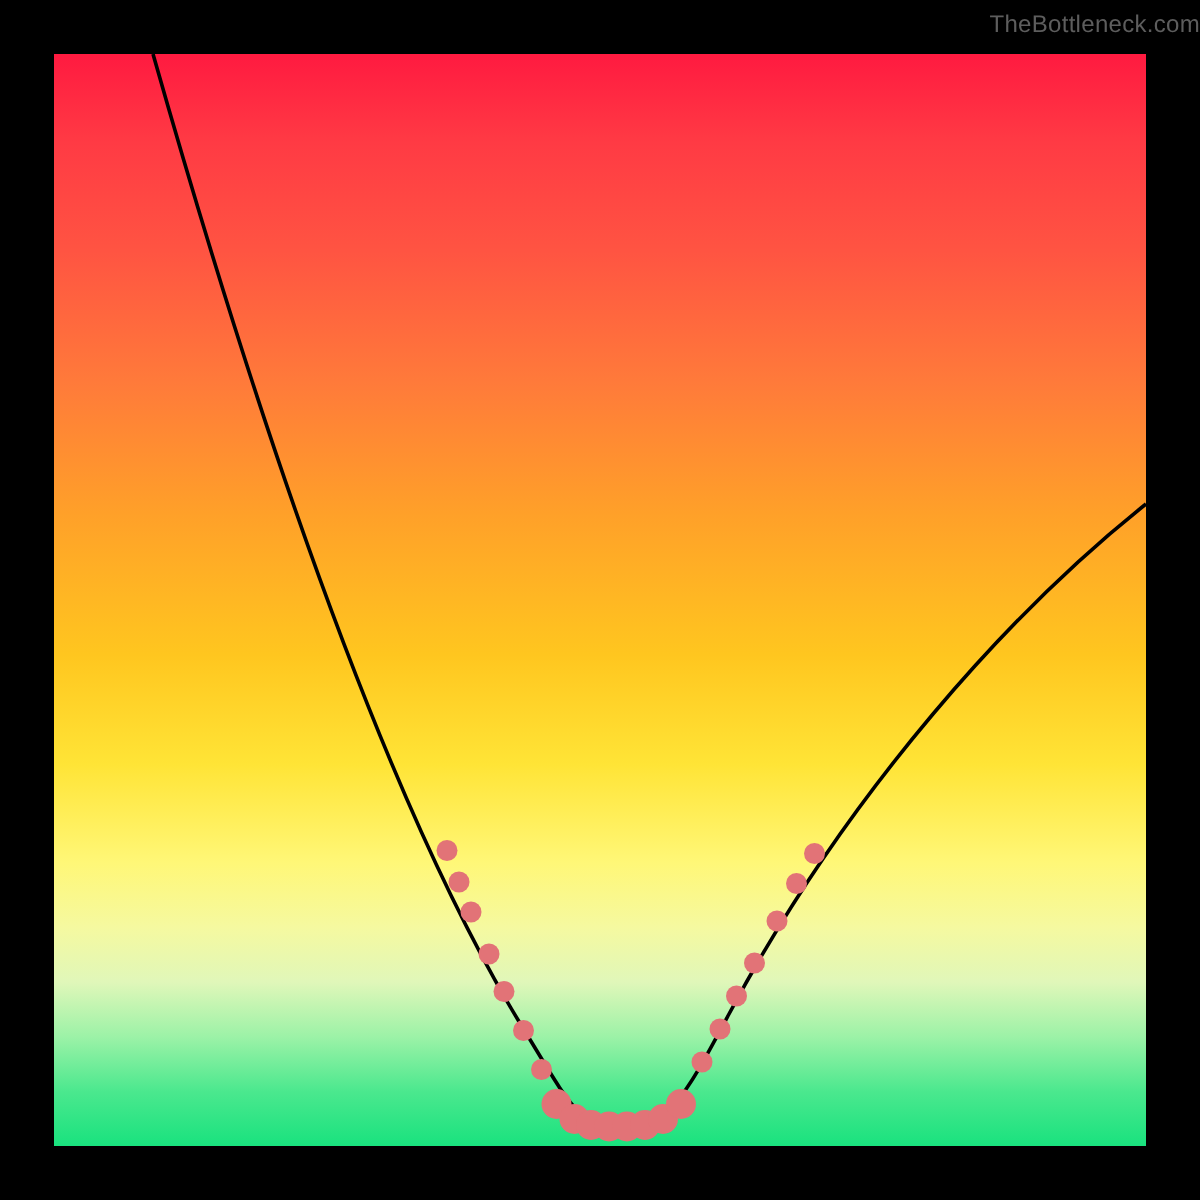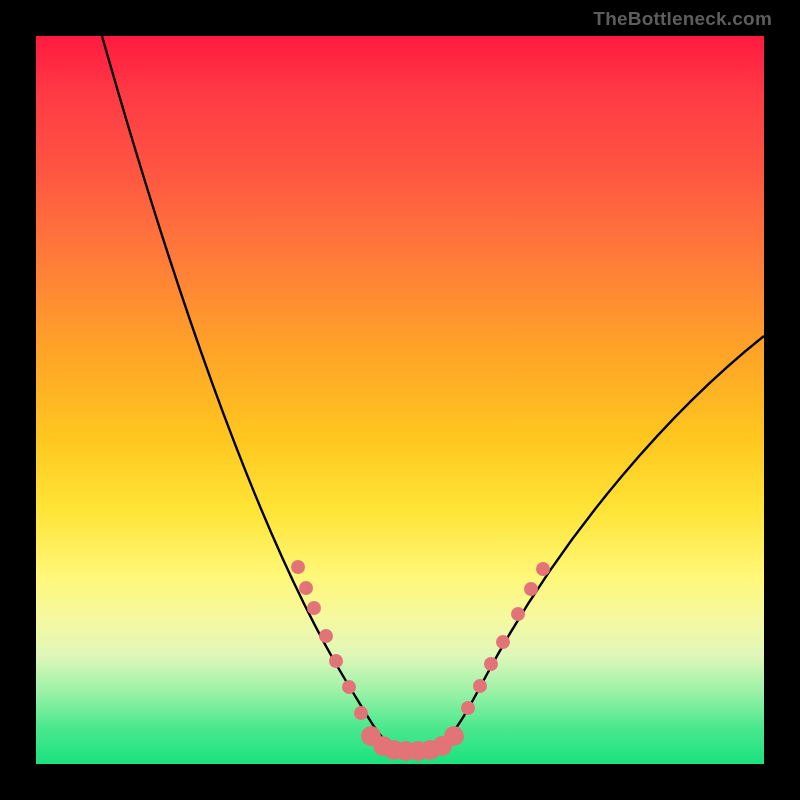--- a/index.html
+++ b/index.html
@@ -37,24 +37,24 @@
       #f5f9a0 80%,
       #e0f7b9 85%,
       #9cf2a7 90%,
       #4be88e 95%,
       #19e27e 100%
     );
   }
   .watermark {
     position: absolute;
     top: 8px;
-    right: 28px;
+    right: 0;
     color: #5d5d5d;
-    font-size: 19px;
-    font-weight: 700;
+    font-size: 16px;
+    font-weight: 400;
     letter-spacing: 0.2px;
     pointer-events: none;
     user-select: none;
   }
   svg.curve {
     position: absolute;
     left: 0;
     top: 0;
     width: 728px;
     height: 728px;

